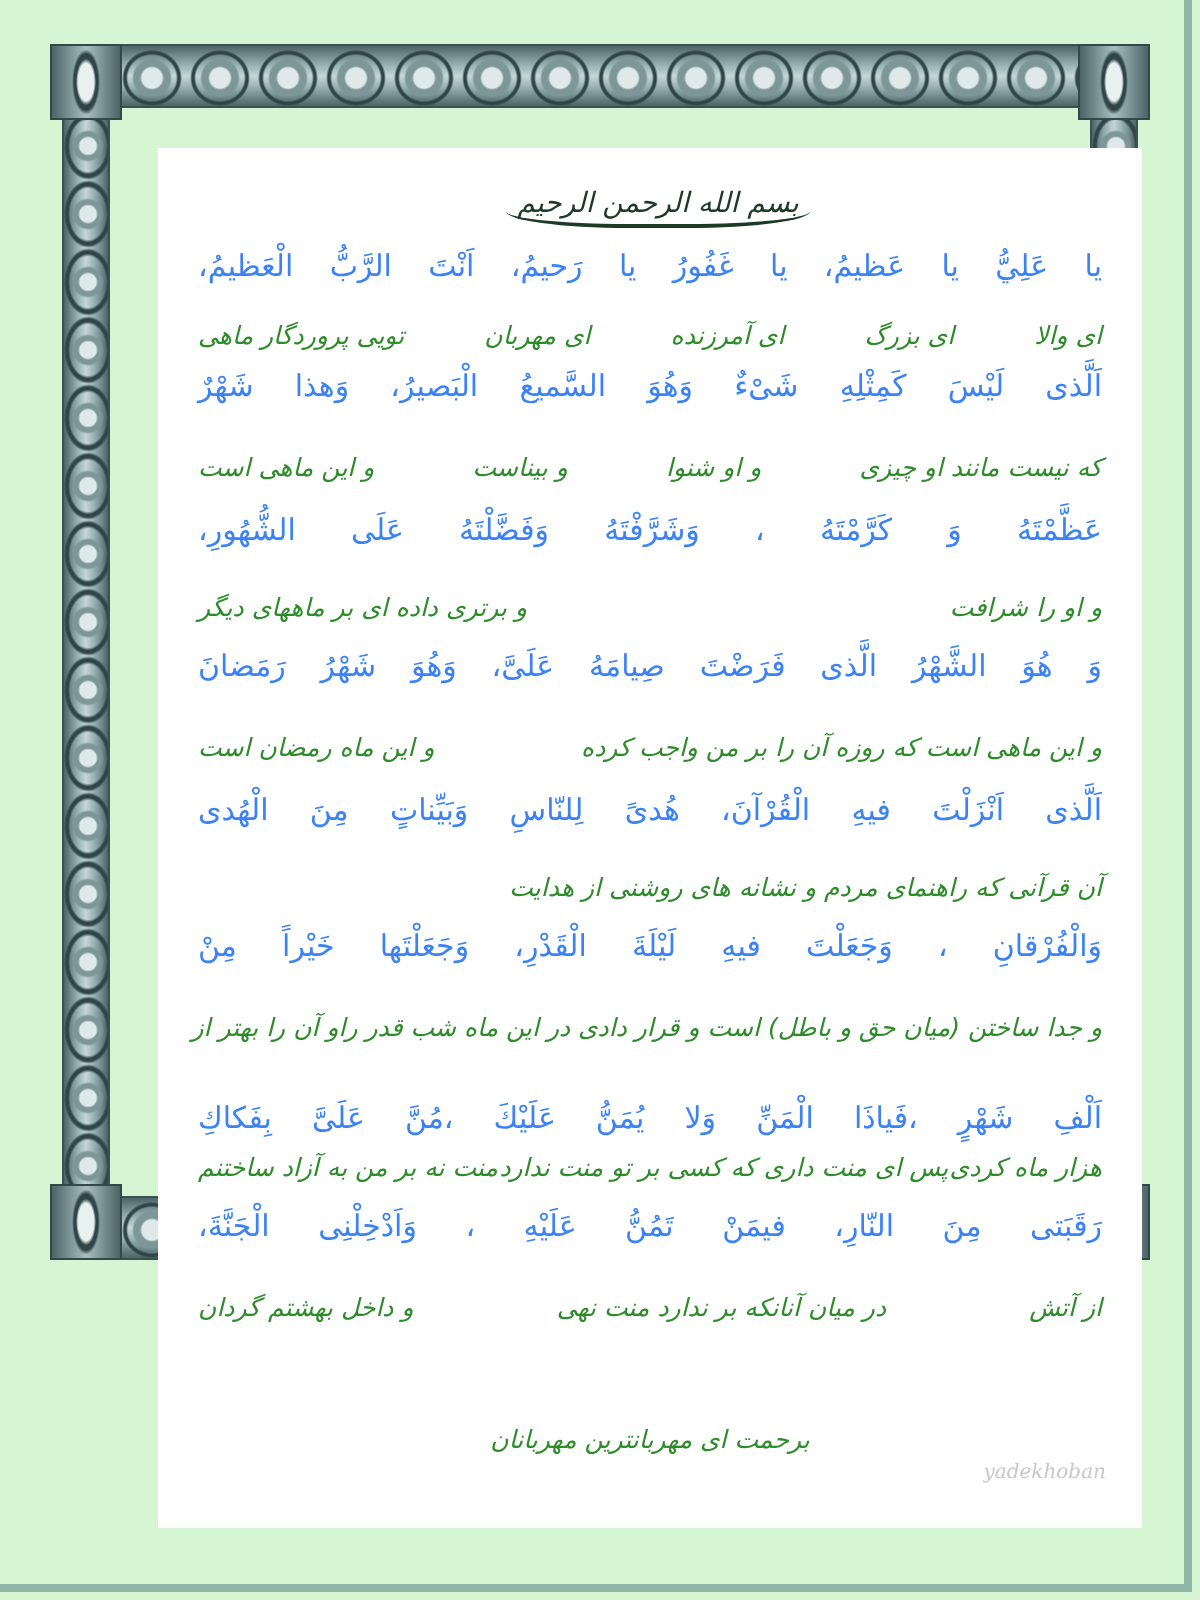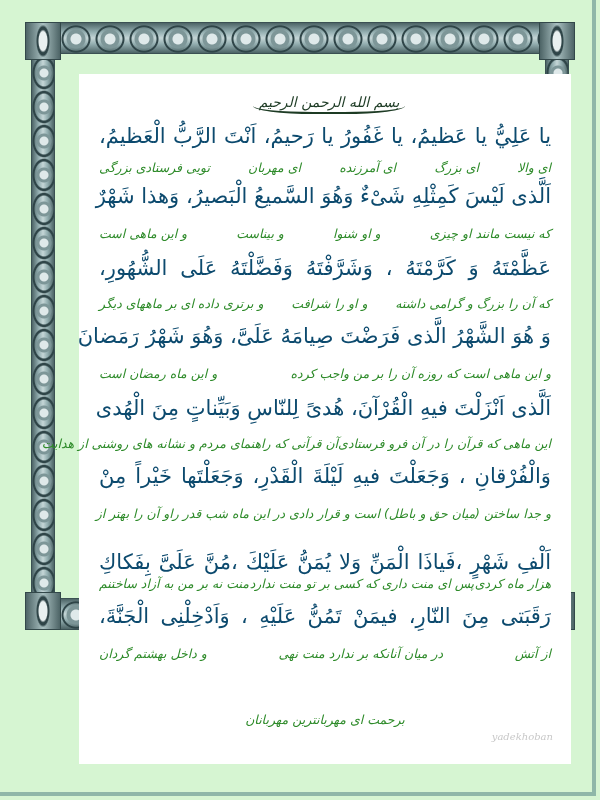--- a/index.html
+++ b/index.html
@@ -67,21 +67,21 @@
     font-size: 14px; color: #1d3b24; font-style: italic;
     border-bottom: 2px solid #1d3b24; padding: 0 6px 2px 6px;
     border-radius: 0 0 40% 40%;
   }
   .line {
     position: absolute; left: 20px; right: 20px;
     white-space: nowrap;
   }
   .arabic {
     font-family: "DejaVu Serif", serif;
-    font-size: 21px; color: #0c4a6e;
+    font-size: 15px; color: #3b82f6;
     text-align: justify; text-align-last: justify;
   }
   .persian {
     font-family: "DejaVu Sans", sans-serif;
     font-size: 12.5px; color: #2e8b2a; font-style: italic;
     display: flex; justify-content: space-between;
   }
   .persian span { display: inline-block; }
   .center { text-align: center; text-align-last: center; }
   .watermark {
@@ -110,47 +110,45 @@
       <div class="bismillah">
         <span class="bismillah-text">بسم الله الرحمن الرحيم</span>
       </div>
 
       <div class="line arabic" style="top:50px;">يا عَلِيُّ يا عَظيمُ، يا غَفُورُ يا رَحيمُ، اَنْتَ الرَّبُّ الْعَظيمُ،</div>
       <div class="line persian" style="top:86px;">
         <span>ای والا</span>
         <span>ای بزرگ</span>
         <span>ای آمرزنده</span>
         <span>ای مهربان</span>
-        <span>تویی فرستادی بزرگی</span>
+        <span>تویی پروردگار ماهی</span>
       </div>
 
       <div class="line arabic" style="top:110px;">اَلَّذى لَيْسَ كَمِثْلِهِ شَىْءٌ وَهُوَ السَّميعُ الْبَصيرُ، وَهذا شَهْرٌ</div>
       <div class="line persian" style="top:152px;">
         <span>که نیست مانند او چیزی</span>
         <span>و او شنوا</span>
         <span>و بیناست</span>
         <span>و این ماهی است</span>
       </div>
 
       <div class="line arabic" style="top:182px;">عَظَّمْتَهُ وَ كَرَّمْتَهُ ، وَشَرَّفْتَهُ وَفَضَّلْتَهُ عَلَى الشُّهُورِ،</div>
       <div class="line persian" style="top:222px;">
-        <span>که آن را بزرگ و گرامی داشته</span>
         <span>و او را شرافت</span>
         <span>و برتری داده ای بر ماههای دیگر</span>
       </div>
 
       <div class="line arabic" style="top:250px;">وَ هُوَ الشَّهْرُ الَّذى فَرَضْتَ صِيامَهُ عَلَىَّ، وَهُوَ شَهْرُ رَمَضانَ</div>
       <div class="line persian" style="top:292px;">
         <span>و این ماهی است که روزه آن را بر من واجب کرده</span>
         <span>و این ماه رمضان است</span>
       </div>
 
       <div class="line arabic" style="top:322px;">اَلَّذى اَنْزَلْتَ فيهِ الْقُرْآنَ، هُدىً لِلنّاسِ وَبَيِّناتٍ مِنَ الْهُدى</div>
       <div class="line persian" style="top:362px;">
-        <span>این ماهی که قرآن را در آن فرو فرستادی</span>
         <span>آن قرآنی که راهنمای مردم و نشانه های روشنی از هدایت</span>
       </div>
 
       <div class="line arabic" style="top:390px;">وَالْفُرْقانِ ، وَجَعَلْتَ فيهِ لَيْلَةَ الْقَدْرِ، وَجَعَلْتَها خَيْراً مِنْ</div>
       <div class="line persian" style="top:432px;">
         <span>و جدا ساختن (میان حق و باطل) است و قرار دادی در این ماه شب قدر را</span>
         <span>و آن را بهتر از</span>
       </div>
 
       <div class="line arabic" style="top:476px;">اَلْفِ شَهْرٍ ،فَياذَا الْمَنِّ وَلا يُمَنُّ عَلَيْكَ ،مُنَّ عَلَىَّ بِفَكاكِ</div>

